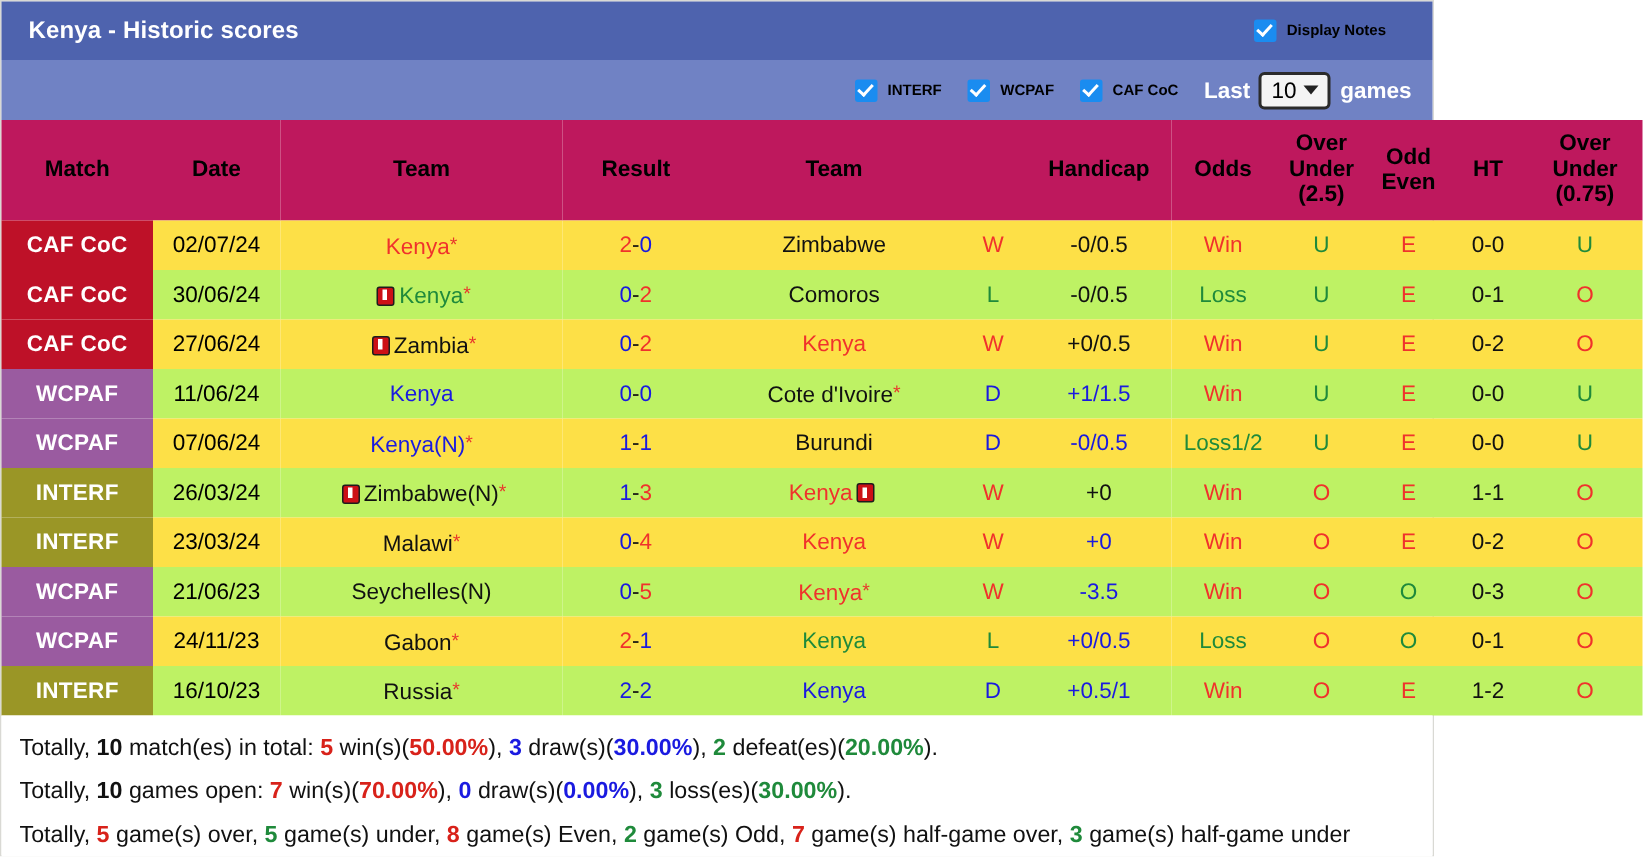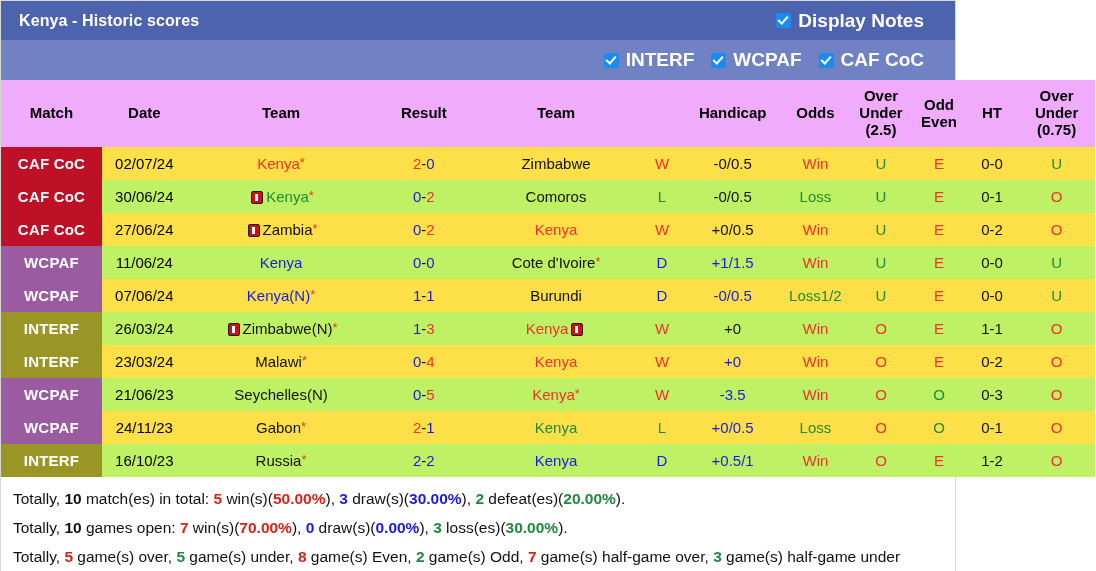--- a/index.html
+++ b/index.html
@@ -34,39 +34,39 @@
   .chk-group{display:flex;align-items:center;gap:7px;margin-right:17px;}
   .chk{
     width:15px;height:15px;background:#1a8cf0;border-radius:2px;
     display:inline-block;position:relative;flex:none;
   }
   .chk::after{
     content:"";position:absolute;left:4px;top:1px;
     width:4px;height:8px;border:solid #ffffff;border-width:0 2px 2px 0;
     transform:rotate(42deg);
   }
-  .chk-label{color:#ffffff;font-size:19px;font-weight:bold;white-space:nowrap;text-align:center;}
+  .chk-label{color:#000000;font-size:10px;font-weight:bold;white-space:nowrap;text-align:center;}
   .last-wrap{display:flex;align-items:center;gap:6px;}
   .last-lbl{color:#ffffff;font-size:15px;font-weight:bold;}
   .sel{
     border:2px solid #2b2b2b;background:#f4f4f4;border-radius:4px;
     height:25px;min-width:48px;padding:0 5px;box-sizing:border-box;
     display:flex;align-items:center;justify-content:center;gap:5px;
     font-size:15px;color:#000;
   }
   .sel .carat{
     width:0;height:0;border-left:5px solid transparent;border-right:5px solid transparent;
     border-top:6px solid #222;display:inline-block;
   }
 
   
   table.scores{border-collapse:collapse;width:1094px;table-layout:fixed;}
   table.scores th{
     font-size:15px;font-weight:bold;color:#000;
-    background:#f0abfc;border:none;
+    background:#be185d;border:none;
     padding:6px 2px;line-height:1.12;vertical-align:middle;
     text-align:center;
   }
   thead tr{height:67px;}
   table.scores td{
     font-size:15px;padding:0 2px;height:33px;text-align:center;
     vertical-align:middle;white-space:nowrap;
   }
   tr.r-odd td{background:#fde047;}
   tr.r-even td{background:#bef264;}
@@ -124,20 +124,28 @@
       <span class="chk"></span>
       <span class="chk-label">INTERF</span>
     </div>
     <div class="chk-group">
       <span class="chk"></span>
       <span class="chk-label">WCPAF</span>
     </div>
     <div class="chk-group">
       <span class="chk"></span>
       <span class="chk-label">CAF CoC</span>
+    </div>
+    <div class="last-wrap">
+      <span class="last-lbl">Last</span>
+      <span class="sel">
+        <span>10</span>
+        <span class="carat"></span>
+      </span>
+      <span class="last-lbl">games</span>
     </div>
   </div>
 
   <table class="scores">
     <colgroup>
       <col style="width:100px">
         <col style="width:84px">
         <col style="width:187px">
       <col style="width:96px">
         <col style="width:166px">

